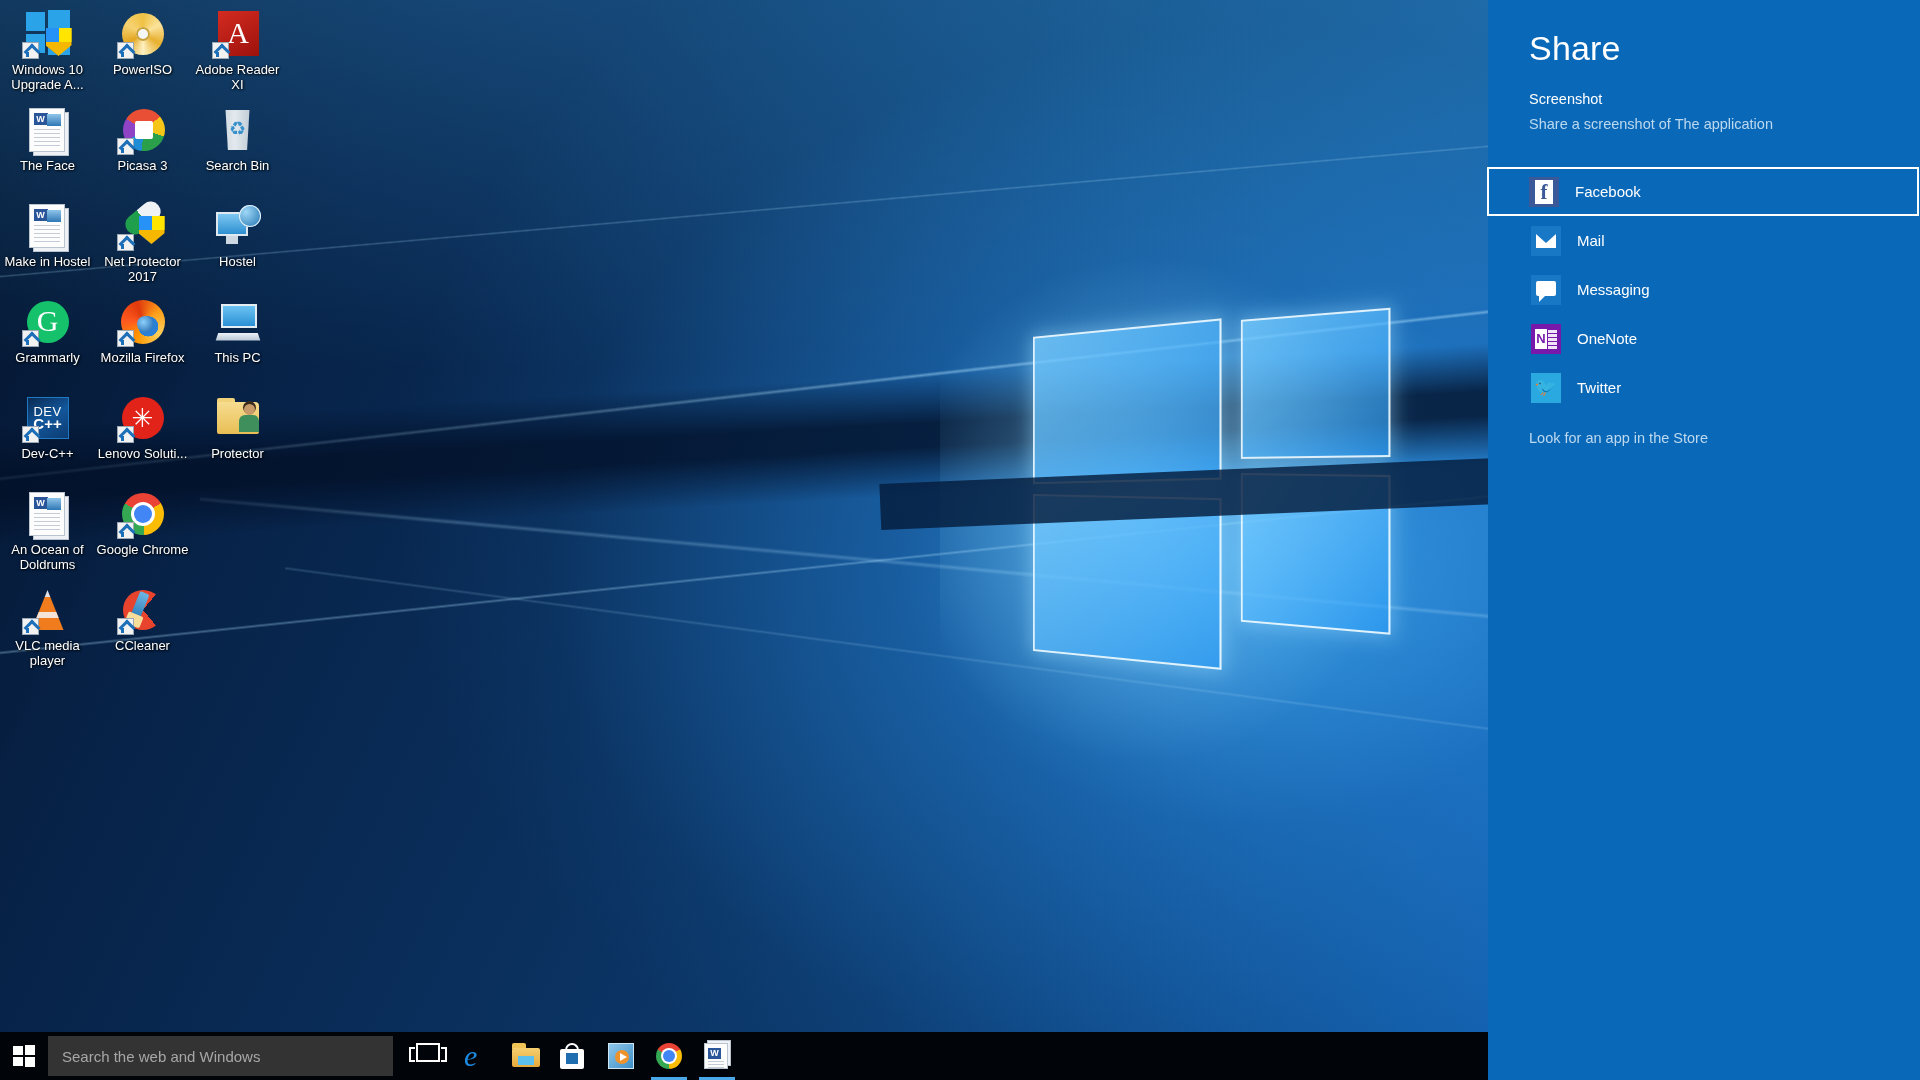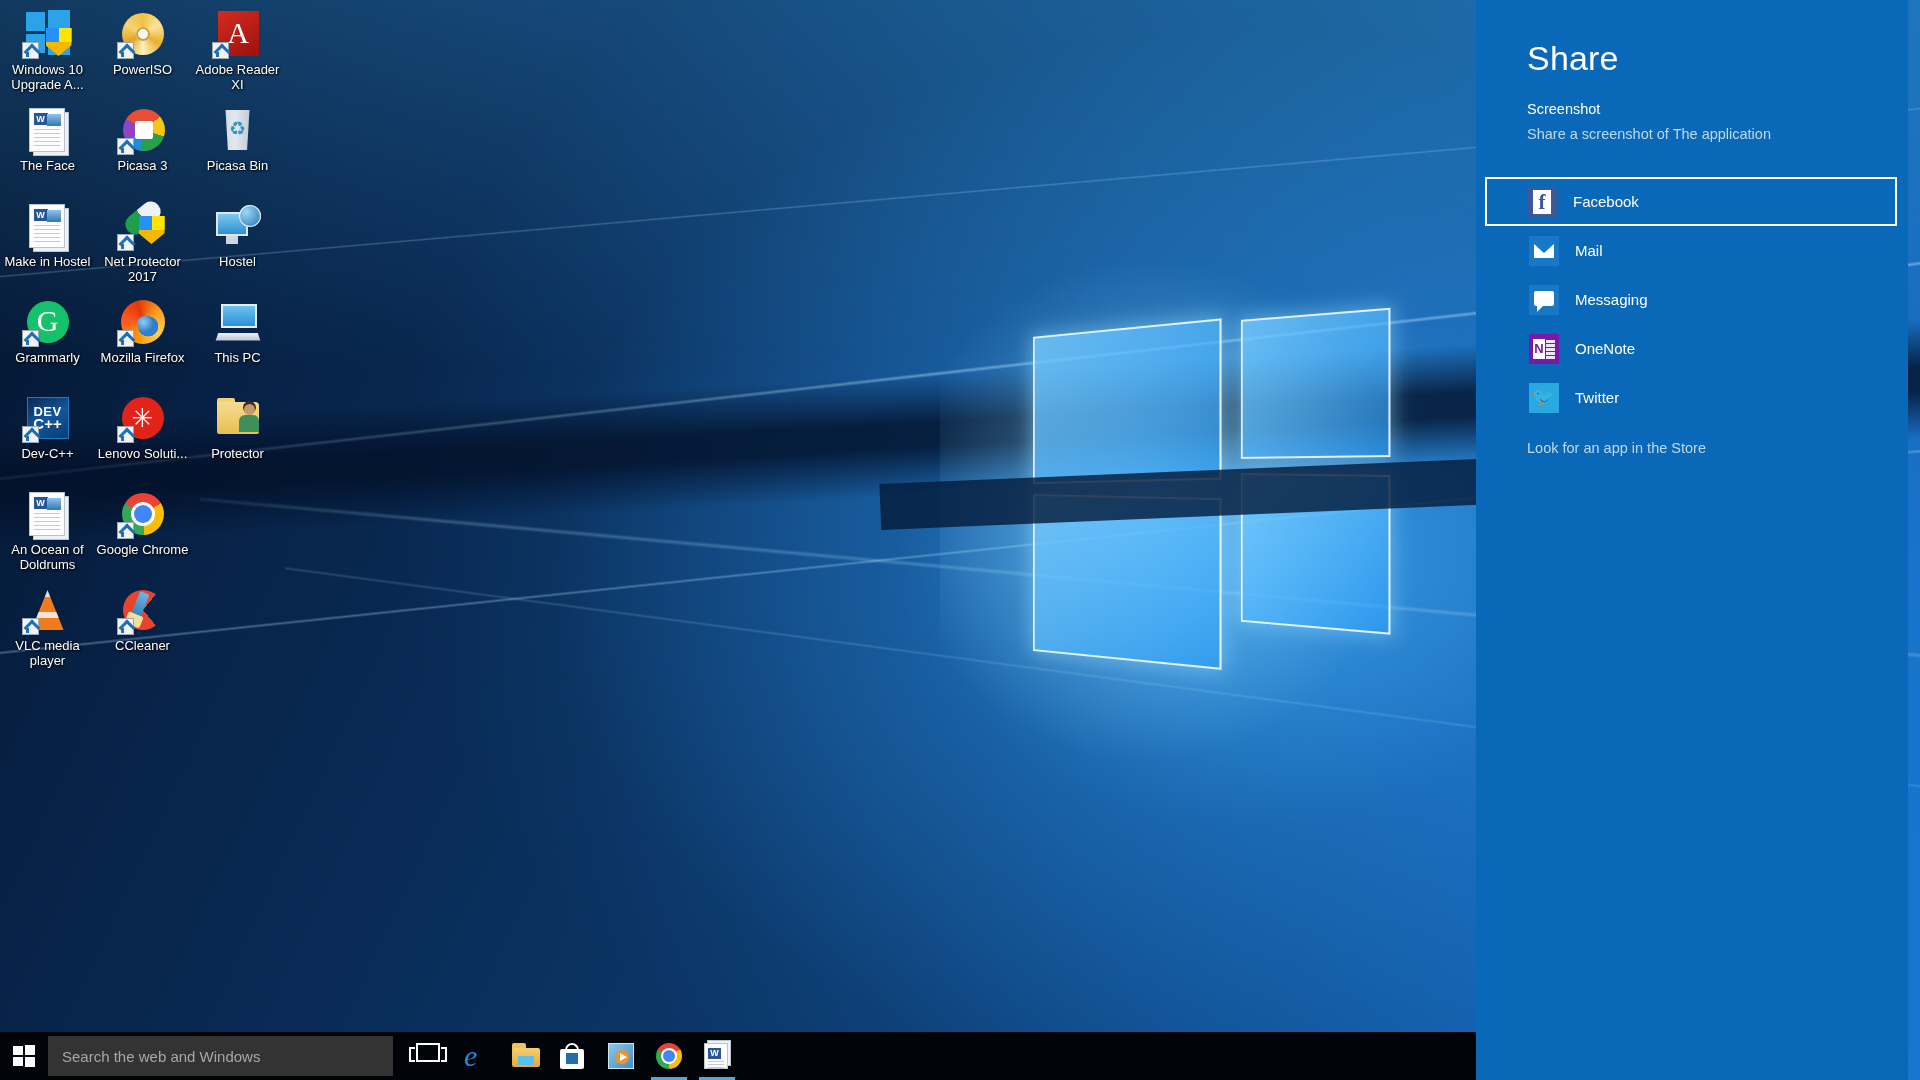--- a/index.html
+++ b/index.html
@@ -193,21 +193,21 @@
 
   .ff-ic { position:absolute; left:2px; top:2px; width:44px; height:44px; border-radius:50%;
      background: radial-gradient(circle at 62% 60%, #2b7fd4 0 26%, rgba(0,0,0,0) 27%),
                  conic-gradient(from 200deg, #ff9500, #ff5a1f, #e03a0c, #ff9f1a, #ffd05a, #ff9500); }
   .ff-ic::after { content:""; position:absolute; left:16px; top:16px; width:16px; height:16px; border-radius:50%; background: radial-gradient(circle at 40% 38%, #8cd0fb, #1a5fa8); }
 
   .pc-ic .mon { position:absolute; left:7px; top:6px; width:36px; height:24px; background: linear-gradient(#6cc3f2,#2b90d6); border:2px solid #e4edf4; }
   .pc-ic .kb  { position:absolute; left:3px; top:34px; width:42px; height:9px; background: linear-gradient(#eef3f8,#b9c7d4); transform: perspective(40px) rotateX(32deg); }
 
   .dev-ic { position:absolute; left:3px; top:3px; width:42px; height:42px; background: linear-gradient(150deg,#0a2a52,#12569b,#0d3c72); border:1px solid #1f7ac4; }
-  .dev-ic .t { position:absolute; left:0; right:0; top:6px; text-align:center; color:#fff; font-size:13px; font-weight:bold; letter-spacing:.5px; }
+  .dev-ic .t { position:absolute; left:0; right:0; top:6px; text-align:center; color:#fff; font-size:13px; font-weight:normal; letter-spacing:.5px; }
   .dev-ic .b { position:absolute; left:0; right:0; bottom:6px; text-align:center; color:#fff; font-size:15px; font-weight:bold; }
 
   .lenovo-ic { position:absolute; left:3px; top:3px; width:42px; height:42px; border-radius:50%; background:#e2231a; }
   .lenovo-ic::after { content:"\2733"; position:absolute; left:50%; top:50%; transform:translate(-50%,-50%); color:#fff; font-size:26px; }
 
   .folder-ic .back { position:absolute; left:3px; top:8px; width:42px; height:32px; background: linear-gradient(#f7dd90,#e8be54); border-radius:2px 4px 2px 2px; }
   .folder-ic .tab { position:absolute; left:3px; top:4px; width:18px; height:7px; background:#f2d279; border-radius:2px 2px 0 0; }
   .folder-ic .person { position:absolute; right:3px; top:10px; width:20px; height:28px; }
   .folder-ic .head { position:absolute; left:5px; top:0; width:11px; height:11px; border-radius:50%; background:#c79a6a; box-shadow: 0 -2px 0 1px #3a2a1c; }
   .folder-ic .body { position:absolute; left:0; top:11px; width:20px; height:17px; background:#3f8f5c; border-radius:6px 6px 0 0; }
@@ -301,25 +301,25 @@
   .chrome-g::after { content:""; position:absolute; left:7px; top:7px; width:12px; height:12px; border-radius:50%; background:#4285f4; box-shadow:0 0 0 2px #fff; }
 
   .word-g { position:relative; width:24px; height:26px; background:#fdfdfd; border:1px solid #b9c4cf; box-shadow: 3px -3px 0 -1px #eef2f6, 3px -3px 0 0 #b9c4cf; }
   .word-g::after { content:"W"; position:absolute; left:3px; top:4px; width:13px; height:11px; background:#2a5699; color:#fff; font-size:9px; font-weight:bold; text-align:center; line-height:11px; }
   .word-g .ln { position:absolute; left:3px; right:3px; top:17px; height:7px;
      background: repeating-linear-gradient(to bottom, #c3ccd6 0 1px, transparent 1px 3px); }
 
   
   #share-panel {
     position: absolute;
-    right: 12px; top: 0;
+    right: 0; top: 0;
     width: 432px; height: 1080px;
     background: #0a68b8;
     z-index: 10;
-    padding: 10px;
+    padding: 0;
     color: #ffffff;
   }
   #share-title {
     font-size: 34px;
     font-weight: normal;
     padding: 28px 0 0 41px;
     line-height: 40px;
     letter-spacing: .2px;
   }
   #share-subject {
@@ -489,21 +489,21 @@
           <div class="picasa-ic"></div>
           <div class="shortcut-arrow"></div>
         </div>
         <div class="dicon-label">Picasa 3</div>
       </div>
 
       <div class="dicon">
         <div class="dicon-img">
           <div class="bin-ic"></div>
         </div>
-        <div class="dicon-label">Picasa Bin</div>
+        <div class="dicon-label">Search Bin</div>
       </div>
     </div>
 
     <div class="icon-row">
       <div class="dicon">
         <div class="dicon-img">
           <div class="doc-ic">
               <div class="wmark">W</div>
               <div class="lines"></div>
               <div class="pic"></div>

